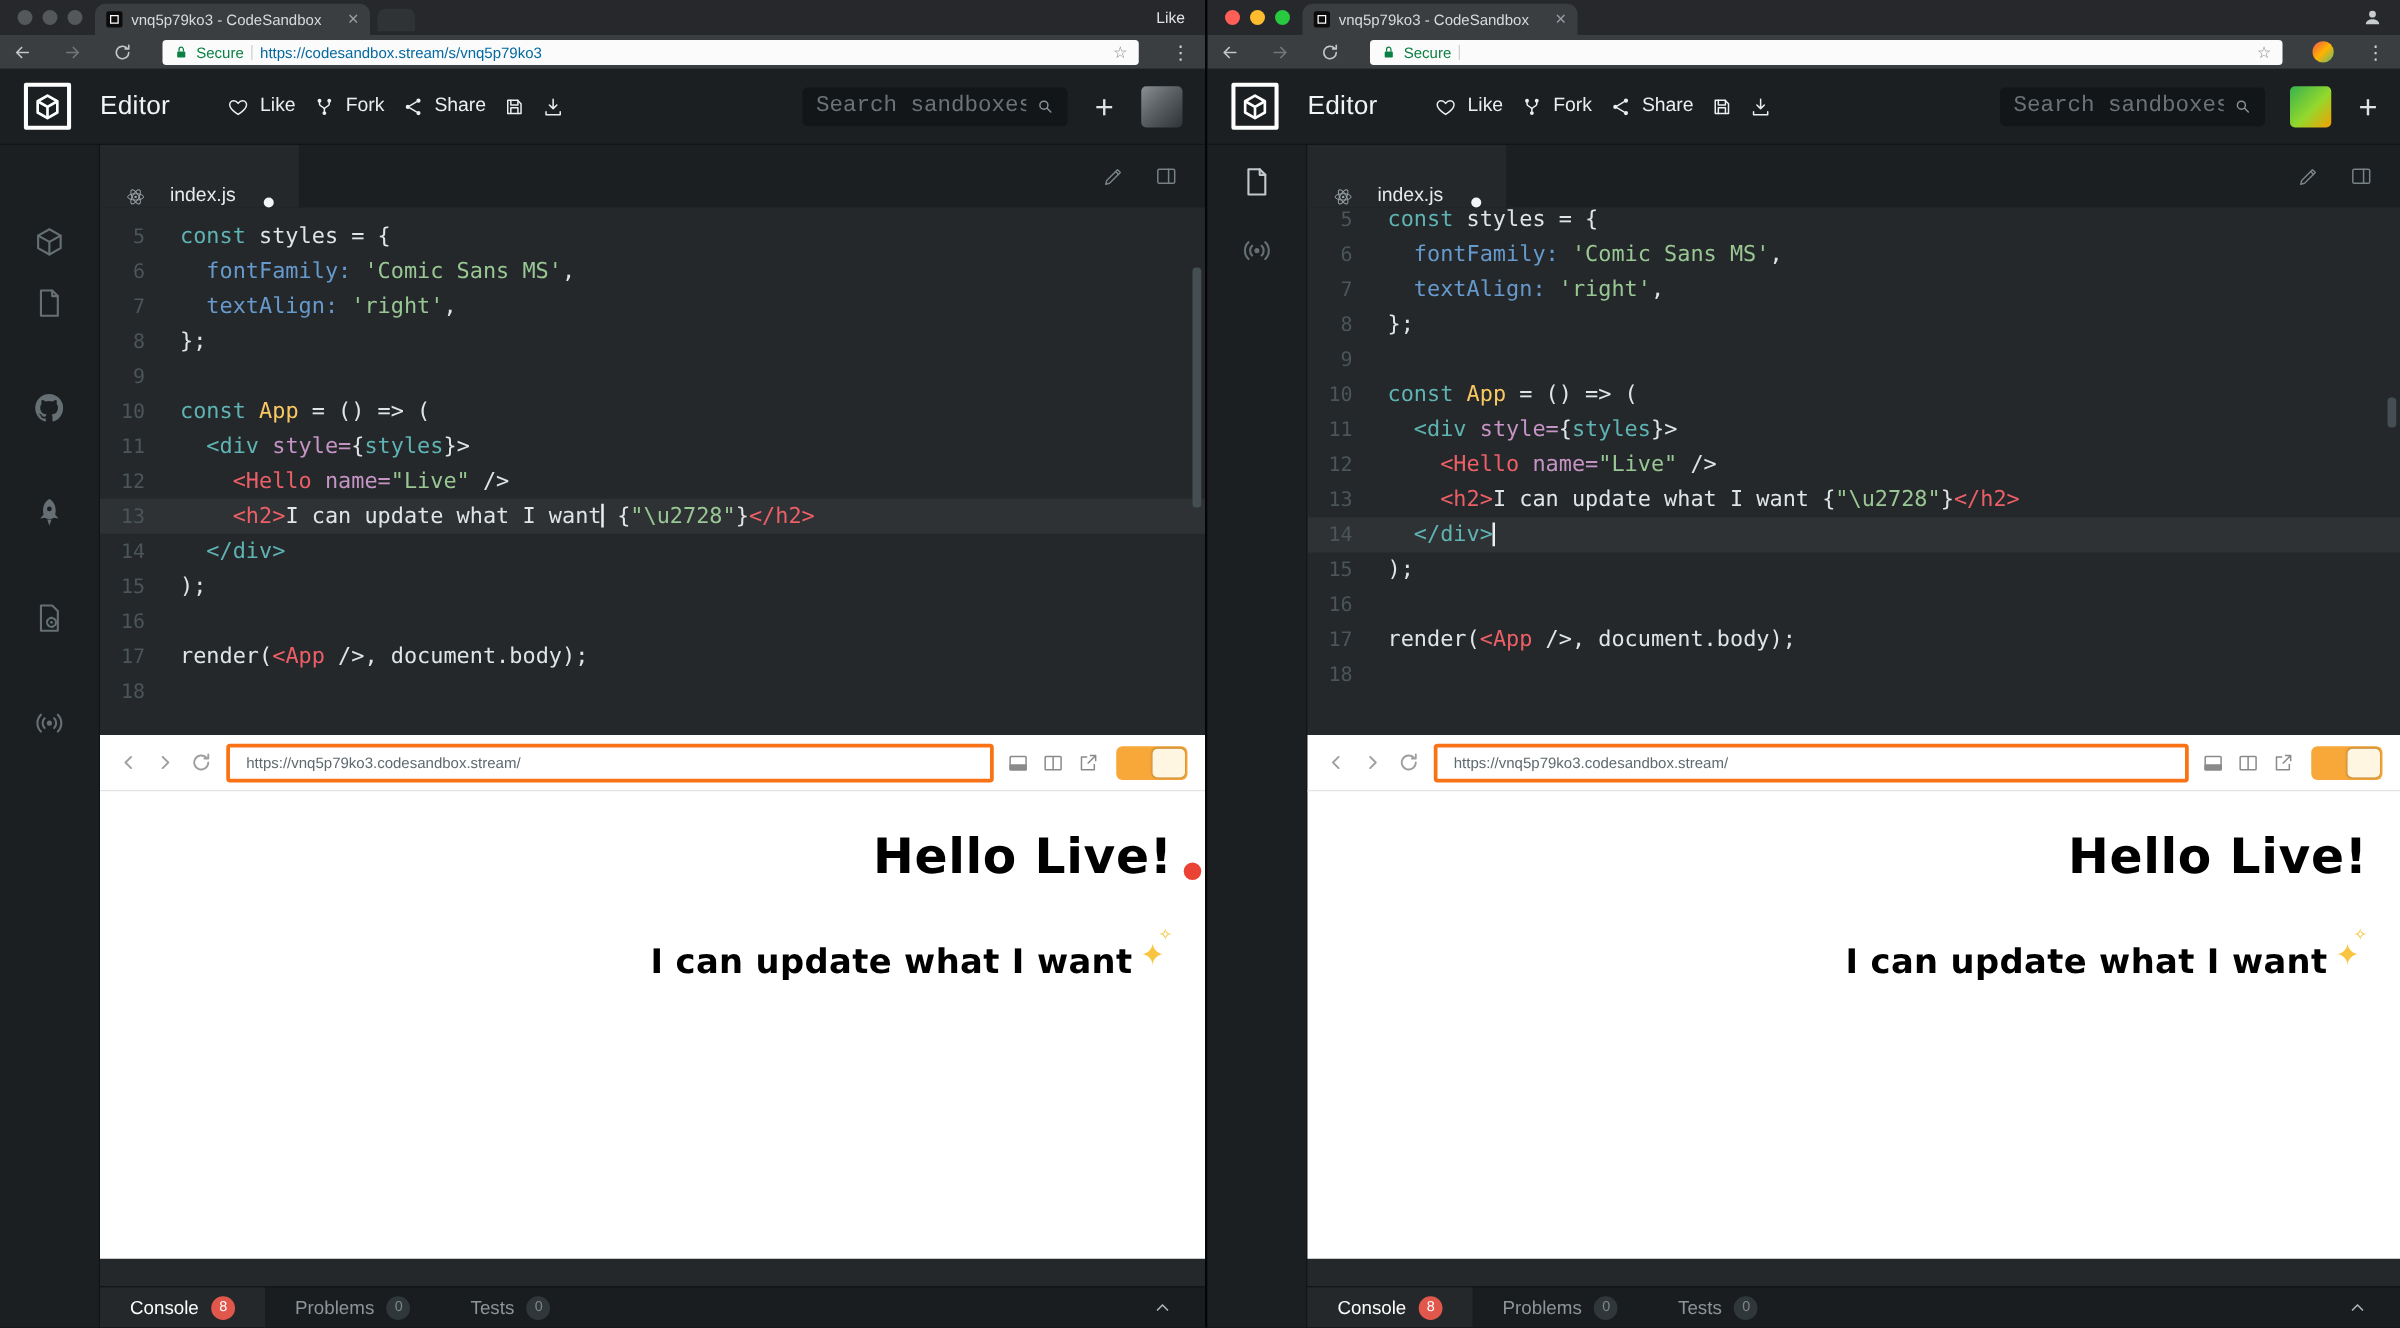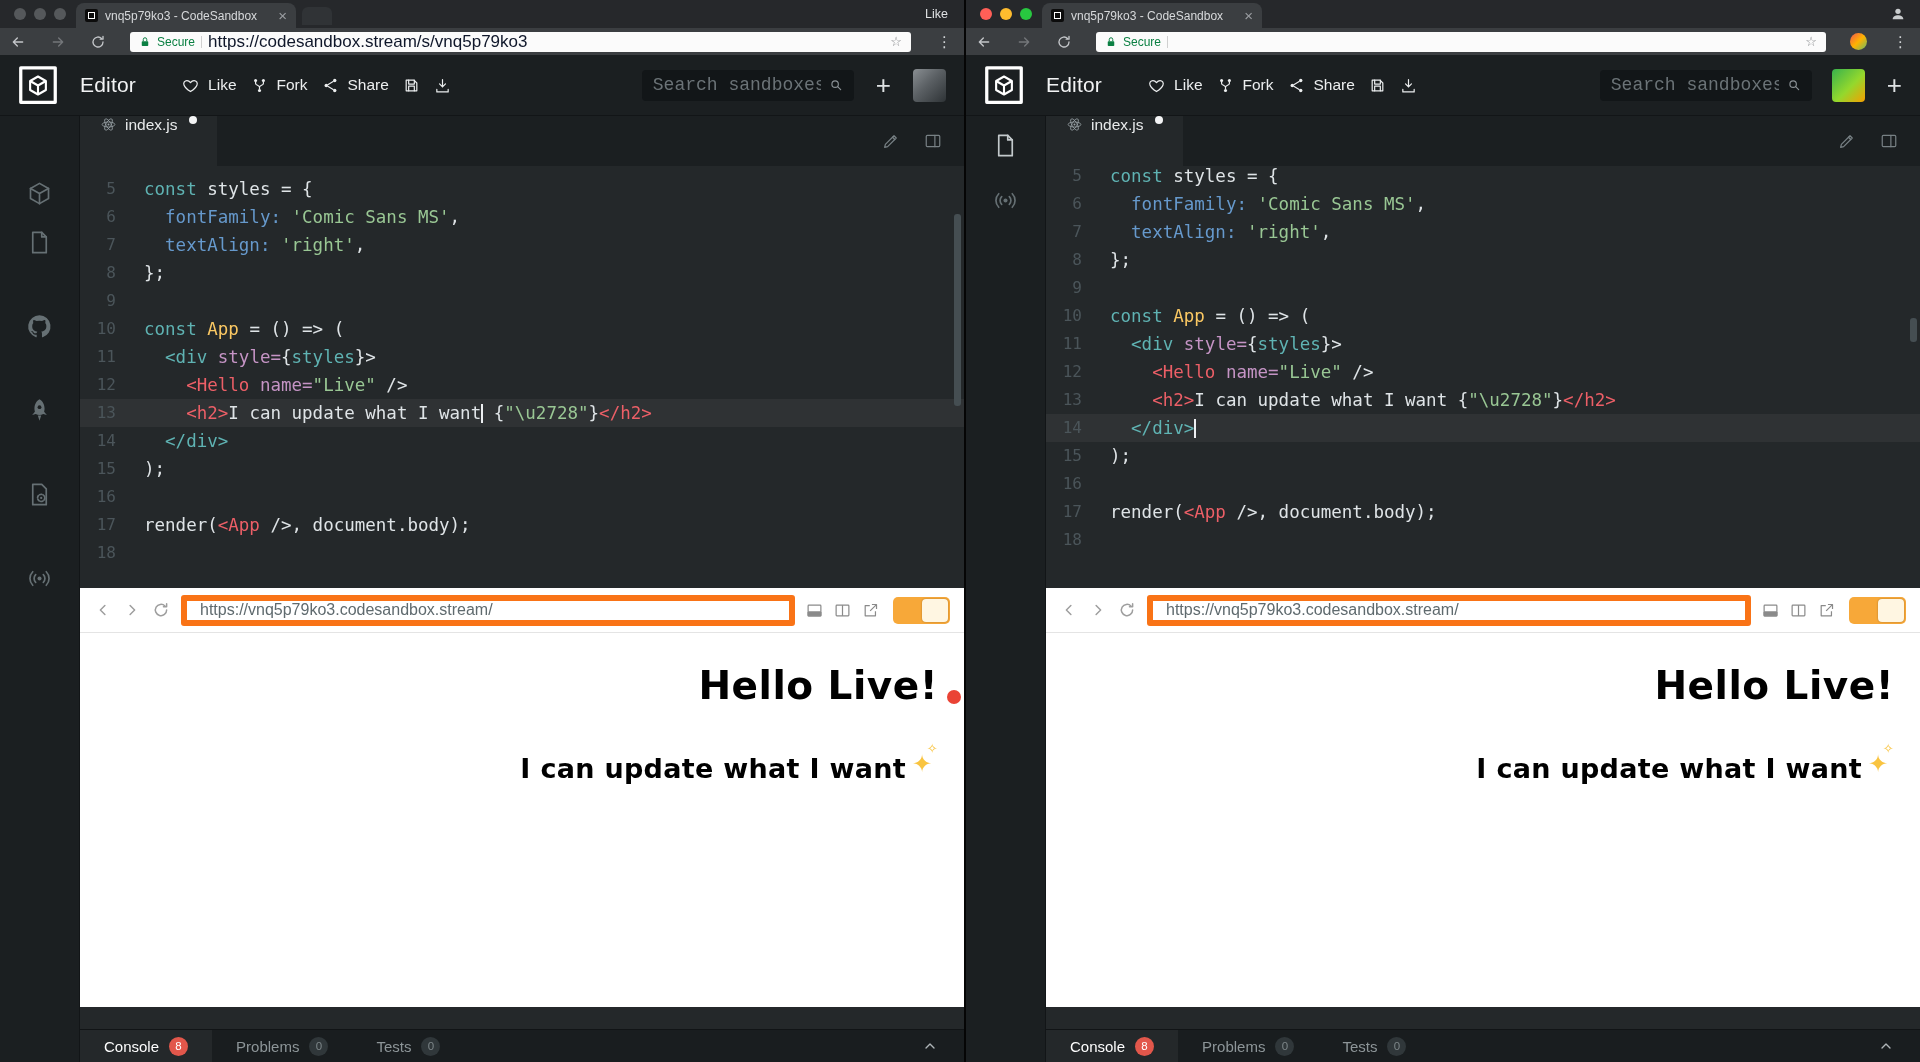--- a/index.html
+++ b/index.html
@@ -28,21 +28,21 @@
   .toolbar{height:27px;background:#3b3e41;display:flex;align-items:center;padding:0 10px;gap:24px;flex-shrink:0}
   .nav-ic{width:16px;height:16px;color:#c3c6c9;flex-shrink:0}
   .nav-ic.dim{color:#74777a}
   .nav-ic svg{width:16px;height:16px;fill:none;stroke:currentColor;stroke-width:2;stroke-linecap:round;stroke-linejoin:round}
   .omnibox{flex:1;height:20px;background:#fbfbfb;border-radius:3px;display:flex;align-items:center;padding:0 9px;gap:6px;min-width:0}
   .lock{width:12px;height:12px;color:#0b8043;flex-shrink:0}
   .lock svg{width:12px;height:12px;fill:currentColor}
   .lock svg .shackle{fill:none;stroke:currentColor;stroke-width:2}
   .secure{color:#0b8043;font-size:12px;flex-shrink:0}
   .omni-sep{width:1px;height:12px;background:#d0d0d0;flex-shrink:0}
-  .url-text{color:#0f172a;font-size:17px;white-space:nowrap;overflow:hidden;flex:1}
+  .url-text{color:#0369a1;font-size:12px;white-space:nowrap;overflow:hidden;flex:1}
   .star{color:#84878a;font-size:13px;margin-left:auto;flex-shrink:0}
   .menu-dots{color:#cfd2d5;font-size:15px;padding:0 2px;flex-shrink:0}
   .ext-avatar{width:17px;height:17px;border-radius:50%;background:linear-gradient(135deg,#ef5350 0%,#ffb300 50%,#66bb6a 100%);flex-shrink:0}
 
   
   .csb-header{height:61px;background:#1b1f21;border-bottom:1px solid #121517;display:flex;align-items:center;padding:0 18px;flex-shrink:0}
   .csb-logo{width:40px;height:40px;color:#fff;flex-shrink:0}
   .csb-logo svg{width:40px;height:40px;fill:none;stroke:#fff;stroke-linejoin:round}
   .csb-title{color:#f2f3f4;font-size:21px;margin-left:22px;letter-spacing:.2px}
   .header-actions{display:flex;align-items:center;gap:14px;margin-left:46px}
@@ -66,21 +66,21 @@
   .side-ic{width:27px;height:27px;color:#667074;margin-bottom:57px}
   .csb-sidebar .side-ic:first-child{margin-bottom:22px}
   #win-right .side-ic{margin-bottom:28px}
   .side-ic svg{width:27px;height:27px;fill:none;stroke:currentColor;stroke-width:1.5;stroke-linecap:round;stroke-linejoin:round}
   .side-ic.filled svg{fill:currentColor;stroke:none}
   .side-ic.bright{color:#c3c9cc}
   .side-ic .pupil{fill:#1b1f21;stroke:none}
   .csb-main{flex:1;display:flex;flex-direction:column;background:#24282a;min-width:0;position:relative}
 
   .file-tabbar{height:50px;background:#1b1f21;display:flex;align-items:stretch;flex-shrink:0}
-  .file-tab{display:flex;align-items:flex-start;gap:8px;padding:0 20px;background:#24282a;color:#e8eaeb;font-size:15.5px}
+  .file-tab{display:flex;align-items:flex-end;gap:19px;padding:0 20px;background:#24282a;color:#e8eaeb;font-size:15.5px}
   .atom-ic{width:17px;height:17px;stroke:#9aa3a7;fill:none;stroke-width:1.1;flex-shrink:0}
   .atom-ic circle{fill:#9aa3a7;stroke:none}
   .mod-dot{width:8px;height:8px;border-radius:50%;background:#f3f4f5;margin-left:3px}
   .tab-actions{margin-left:auto;display:flex;align-items:center;gap:24px;padding-right:22px}
   .tab-act{width:18px;height:18px;color:#788185}
   .tab-act svg{width:18px;height:18px;fill:none;stroke:currentColor;stroke-width:1.6;stroke-linecap:round;stroke-linejoin:round}
 
   .code-area{height:422px;position:relative;padding-top:9px;overflow:hidden;flex-shrink:0}
   #win-right .code-lines{margin-top:-13px}
   .code-line{display:flex;height:28px;line-height:28px;font-family:"DejaVu Sans Mono","Liberation Mono",monospace;font-size:17.5px}
@@ -98,21 +98,21 @@
   .tok-caret{display:inline-block;width:0;height:19px;border-left:2px solid #eceff1;vertical-align:-4px}
   .scroll-thumb{position:absolute;right:3px;width:7px;border-radius:3px;background:#454e52}
   #win-left .scroll-thumb{top:48px;height:192px}
   #win-right .scroll-thumb{top:152px;height:24px}
 
   
   .preview{height:419px;background:#fff;display:flex;flex-direction:column;flex-shrink:0}
   .preview-nav{height:45px;border-bottom:1px solid #e4e4e4;display:flex;align-items:center;padding:0 14px;gap:11px;flex-shrink:0}
   .p-nav{width:18px;height:18px;color:#9e9e9e;flex-shrink:0}
   .p-nav svg{width:18px;height:18px;fill:none;stroke:currentColor;stroke-width:2;stroke-linecap:round;stroke-linejoin:round}
-  .preview-url{flex:1;height:31px;border:6px solid #f97316;border-radius:3px;padding:0 13px;font-size:16px;color:#5f6a6e;font-family:inherit;outline:none;background:#fff;min-width:0}
+  .preview-url{flex:1;height:31px;border:3px solid #f97316;border-radius:3px;padding:0 13px;font-size:12px;color:#5f6a6e;font-family:inherit;outline:none;background:#fff;min-width:0}
   .p-tool{width:17px;height:17px;color:#8a8a8a;flex-shrink:0}
   .p-tool svg{width:17px;height:17px;fill:none;stroke:currentColor;stroke-width:1.7;stroke-linejoin:round}
   .live-toggle{width:57px;height:27px;background:#f7a839;border-radius:5px;position:relative;margin-left:3px;flex-shrink:0}
   .live-toggle .knob{position:absolute;top:2px;right:2px;width:26px;height:23px;background:#fff6e2;border-radius:4px;box-shadow:0 0 2px rgba(0,0,0,.3)}
   .preview-page{flex:1;text-align:right;padding:30px 26px 0;color:#000}
   .pv-h1{font-family:"DejaVu Sans",sans-serif;font-size:39px;font-weight:700;letter-spacing:.5px}
   .pv-h2{font-family:"DejaVu Sans",sans-serif;font-size:27px;font-weight:700;margin-top:44px;letter-spacing:.3px}
   .sparkle{display:inline-block;position:relative;width:32px;height:26px;color:#f9c440}
   .sparkle::before{content:"✦";position:absolute;left:6px;top:0;font-size:24px;line-height:1}
   .sparkle::after{content:"✧";position:absolute;right:0;top:-10px;font-size:13px;line-height:1}

